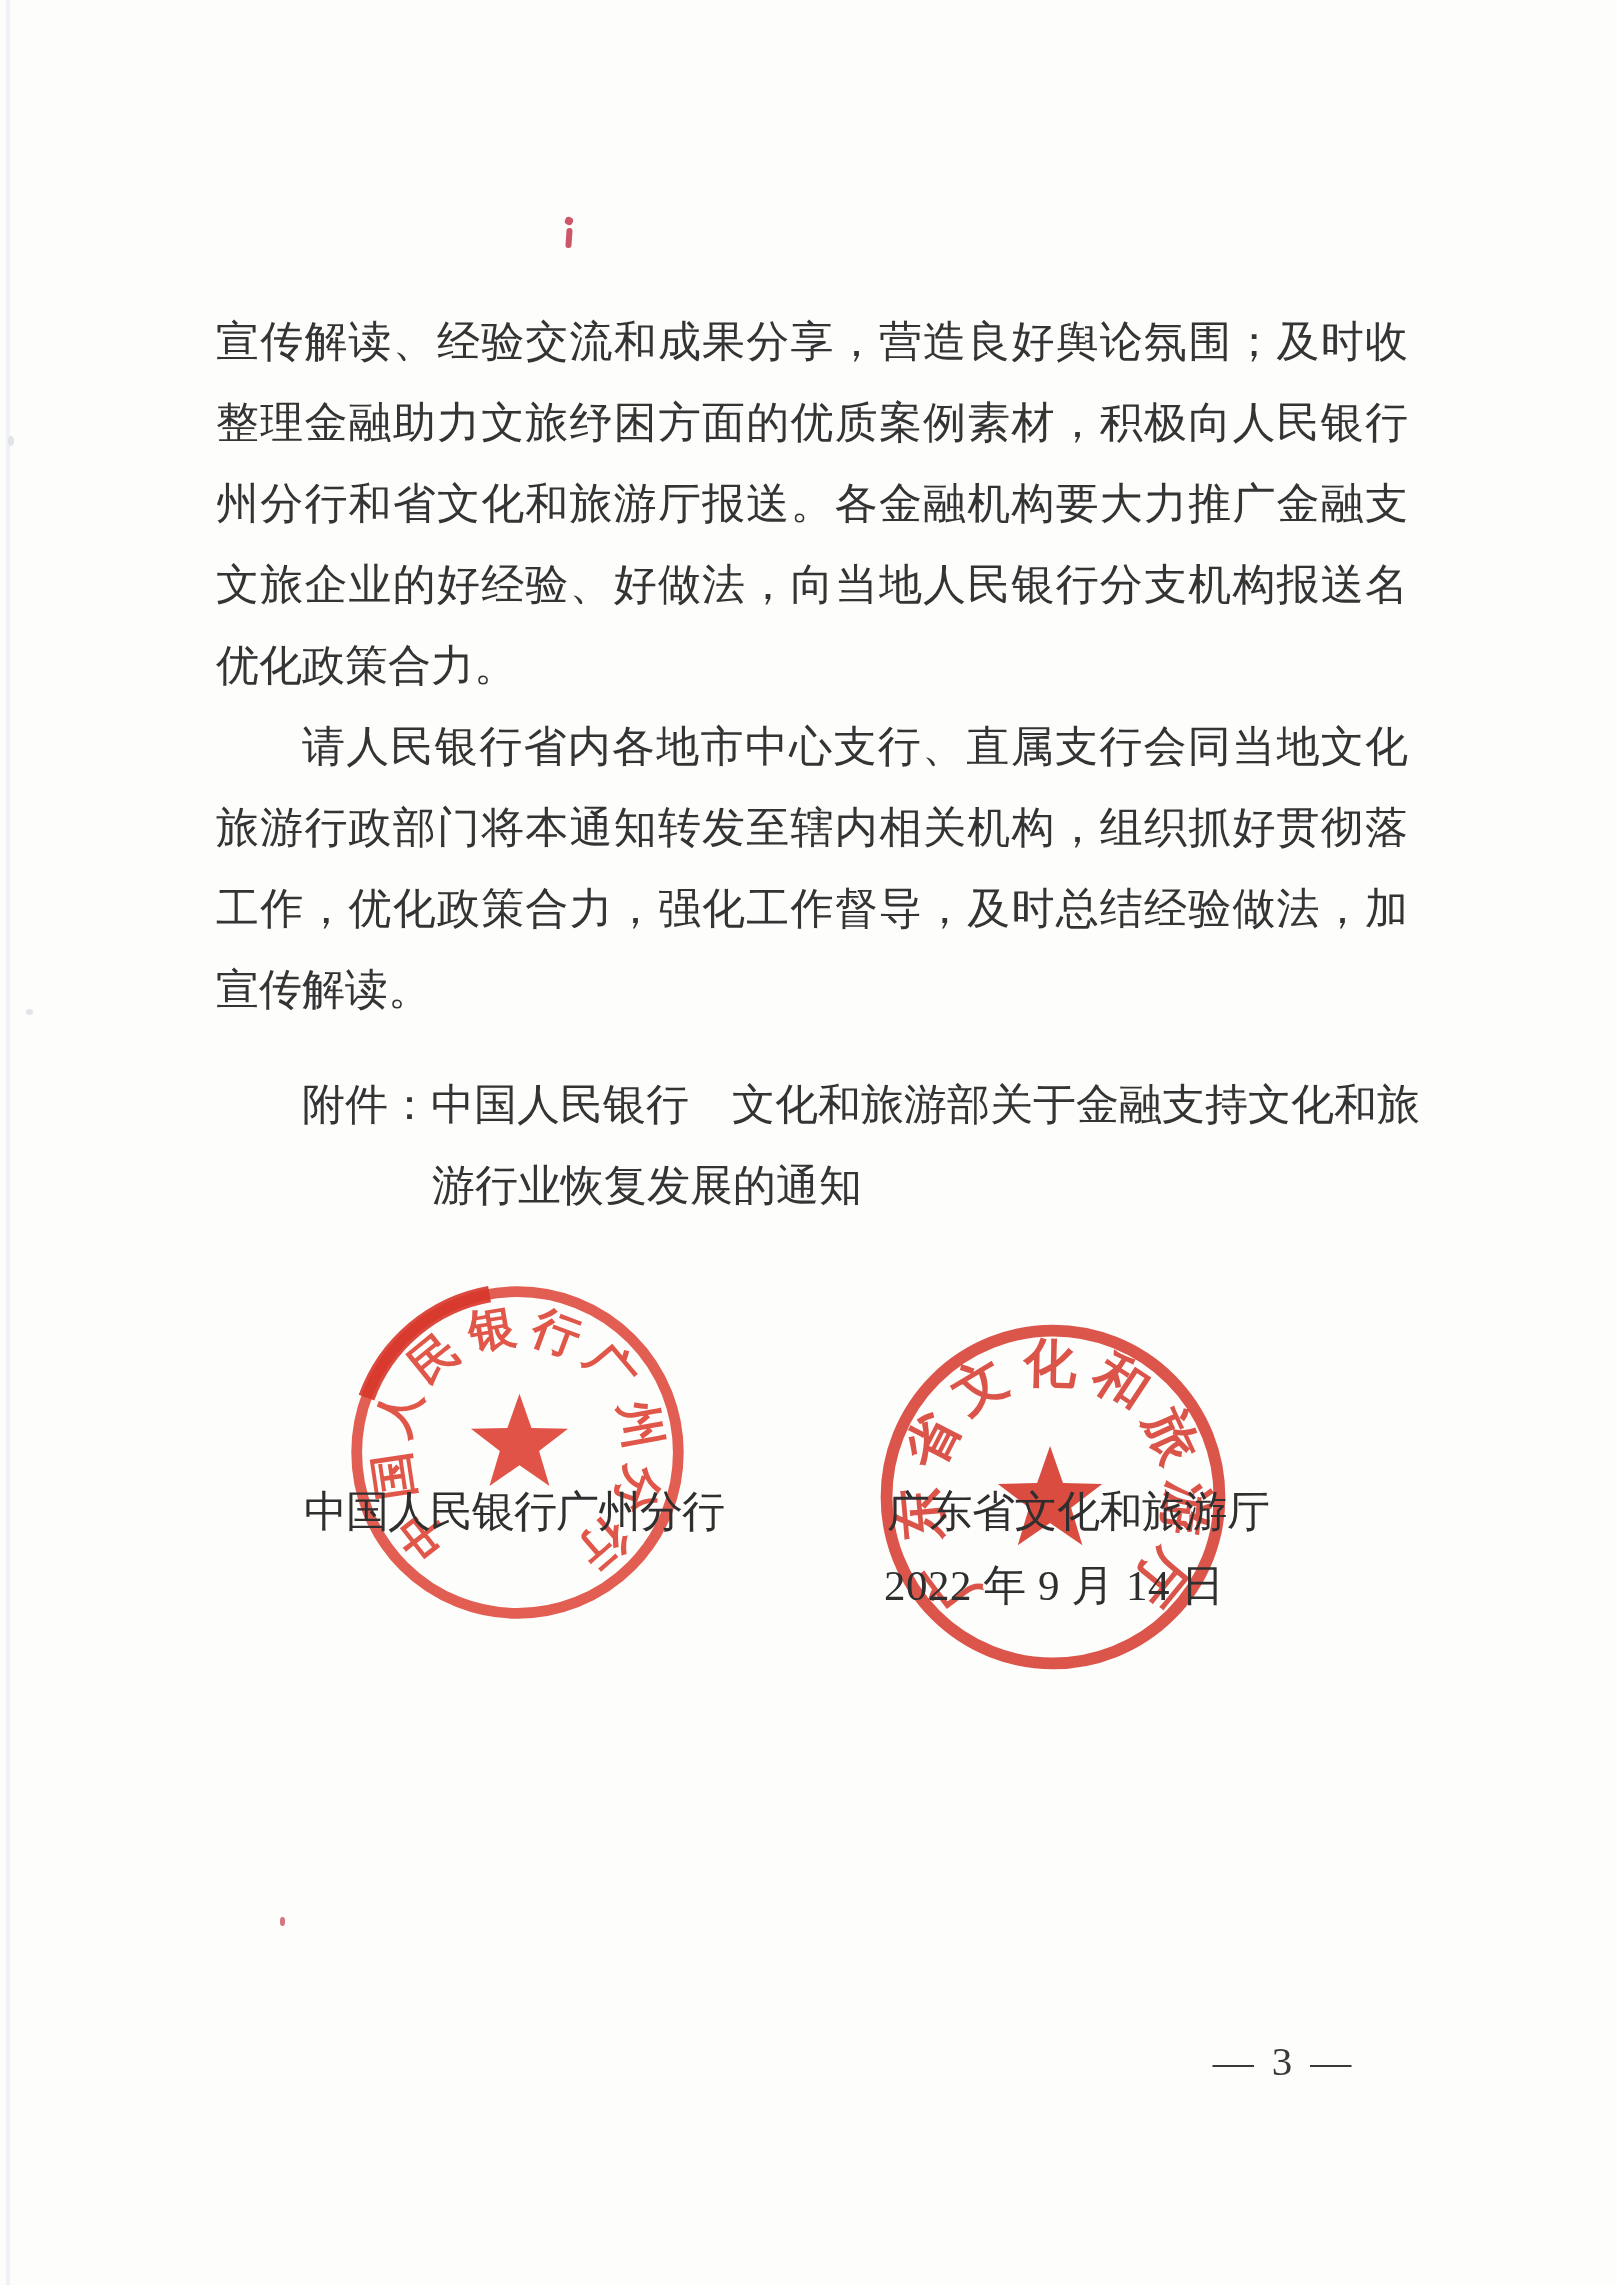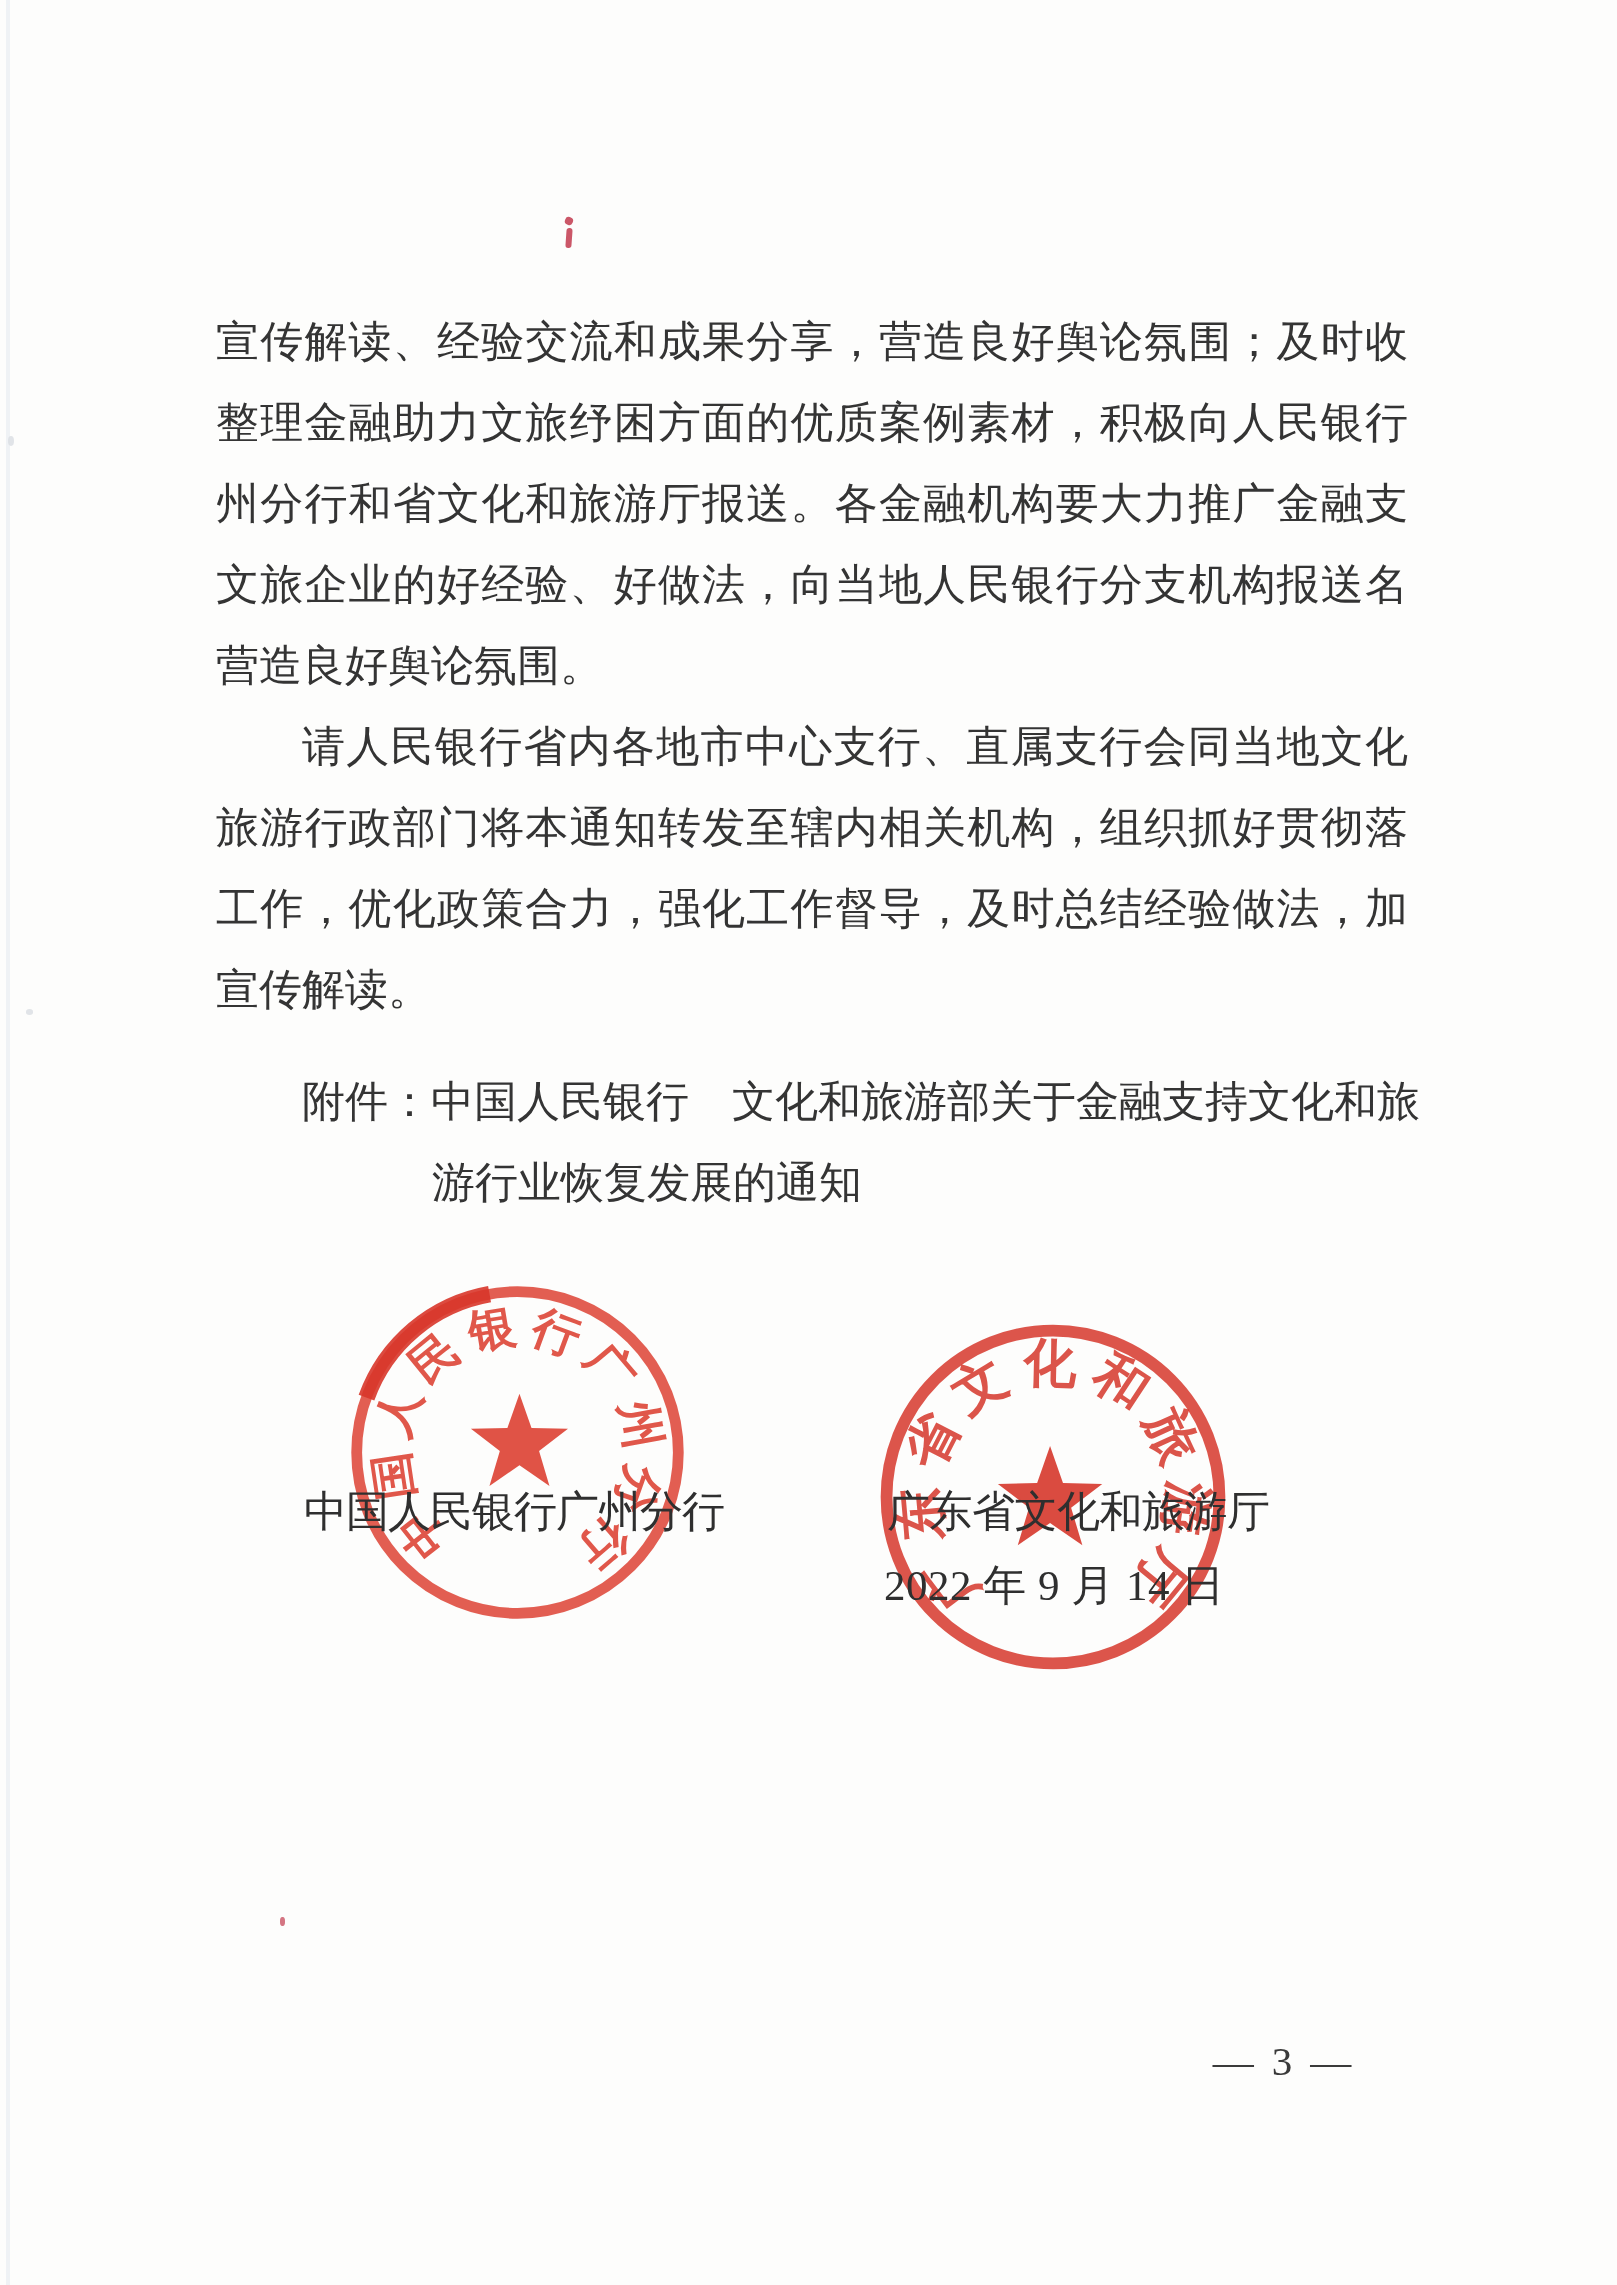--- a/index.html
+++ b/index.html
@@ -18,21 +18,21 @@
   }
   .tline{height:81px;line-height:81px;white-space:nowrap;}
   .tline.full{text-align:justify;text-align-last:justify;white-space:normal;
     text-justify:inter-ideograph;overflow:hidden;}
   .tline.indent2{text-indent:86px;}
 
   .attachment{
     position:absolute;left:216px;top:1064px;width:1200px;
     font-size:43px;color:#343434;z-index:2;
   }
-  .attachment .tline{white-space:nowrap;font-family:Liberation Mono, monospace;}
+  .attachment .tline{white-space:nowrap;}
   .attachment .line2{text-indent:216px;}
   .att-indent{display:inline-block;width:86px;}
 
   .sig{position:absolute;font-size:43px;color:#2f2f2f;white-space:nowrap;z-index:3;}
   .sig-left{left:304px;top:1483px;letter-spacing:-1px;}
   .sig-right{left:887px;top:1483px;letter-spacing:-0.5px;}
   .sig-date{left:884px;top:1557px;letter-spacing:0.5px;}
 
   .seal{position:absolute;z-index:1;}
   .seal-left{left:341px;top:1276px;}
@@ -61,21 +61,21 @@
   <div class="ink-dot ink-b"></div>
   <div class="ink-dot ink-c"></div>
   <div class="speck" style="left:25.5px;top:1009px;width:7.8px;height:5.9px;"></div>
   <div class="speck" style="left:7.8px;top:436px;width:5.9px;height:9.8px;"></div>
 
   <div class="body-text">
     <div class="tline full">宣传解读、经验交流和成果分享，营造良好舆论氛围；及时收集</div>
     <div class="tline full">整理金融助力文旅纾困方面的优质案例素材，积极向人民银行广</div>
     <div class="tline full">州分行和省文化和旅游厅报送。各金融机构要大力推广金融支持</div>
     <div class="tline full">文旅企业的好经验、好做法，向当地人民银行分支机构报送名单</div>
-    <div class="tline">营造良好舆论氛围。</div>
+    <div class="tline">优化政策合力。</div>
     <div class="tline full indent2">请人民银行省内各地市中心支行、直属支行会同当地文化和</div>
     <div class="tline full">旅游行政部门将本通知转发至辖内相关机构，组织抓好贯彻落实</div>
     <div class="tline full">工作，优化政策合力，强化工作督导，及时总结经验做法，加强</div>
     <div class="tline">宣传解读。</div>
   </div>
 
   <div class="attachment">
     <div class="tline"><span class="att-indent"></span><span>附件：</span><span>中国人民银行　文化和旅游部关于金融支持文化和旅</span></div>
     <div class="tline line2">游行业恢复发展的通知</div>
   </div>

